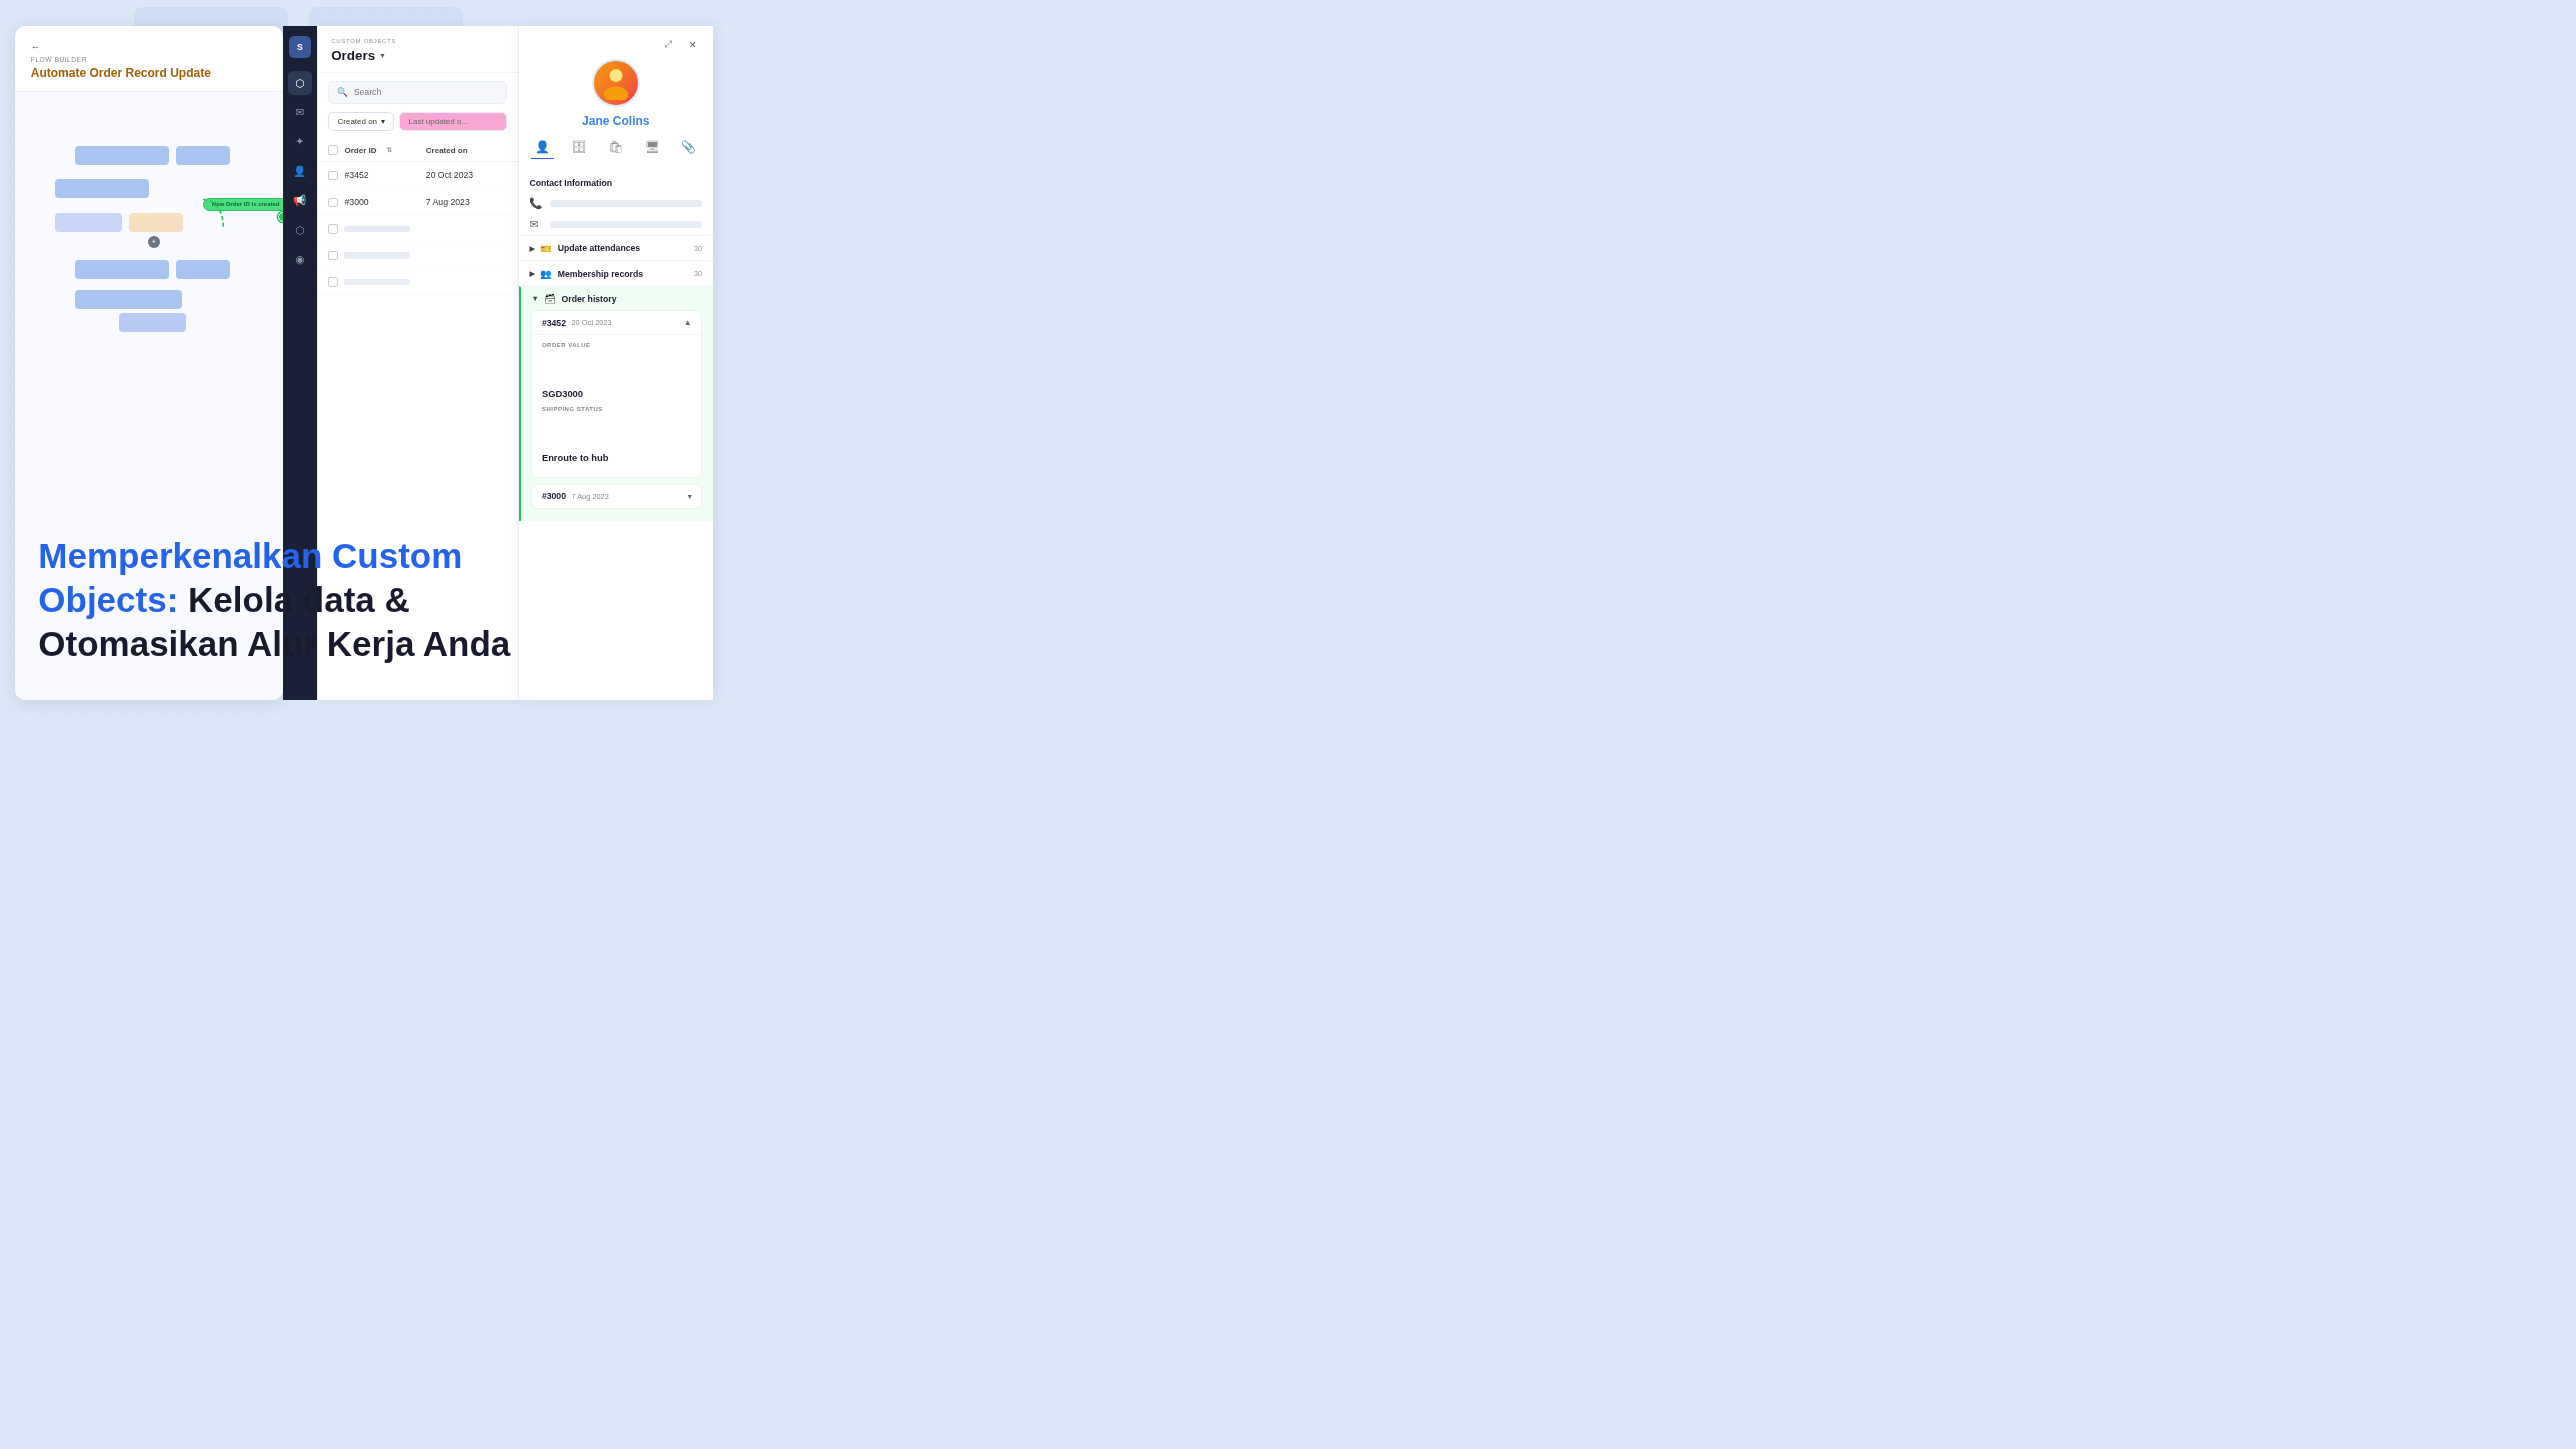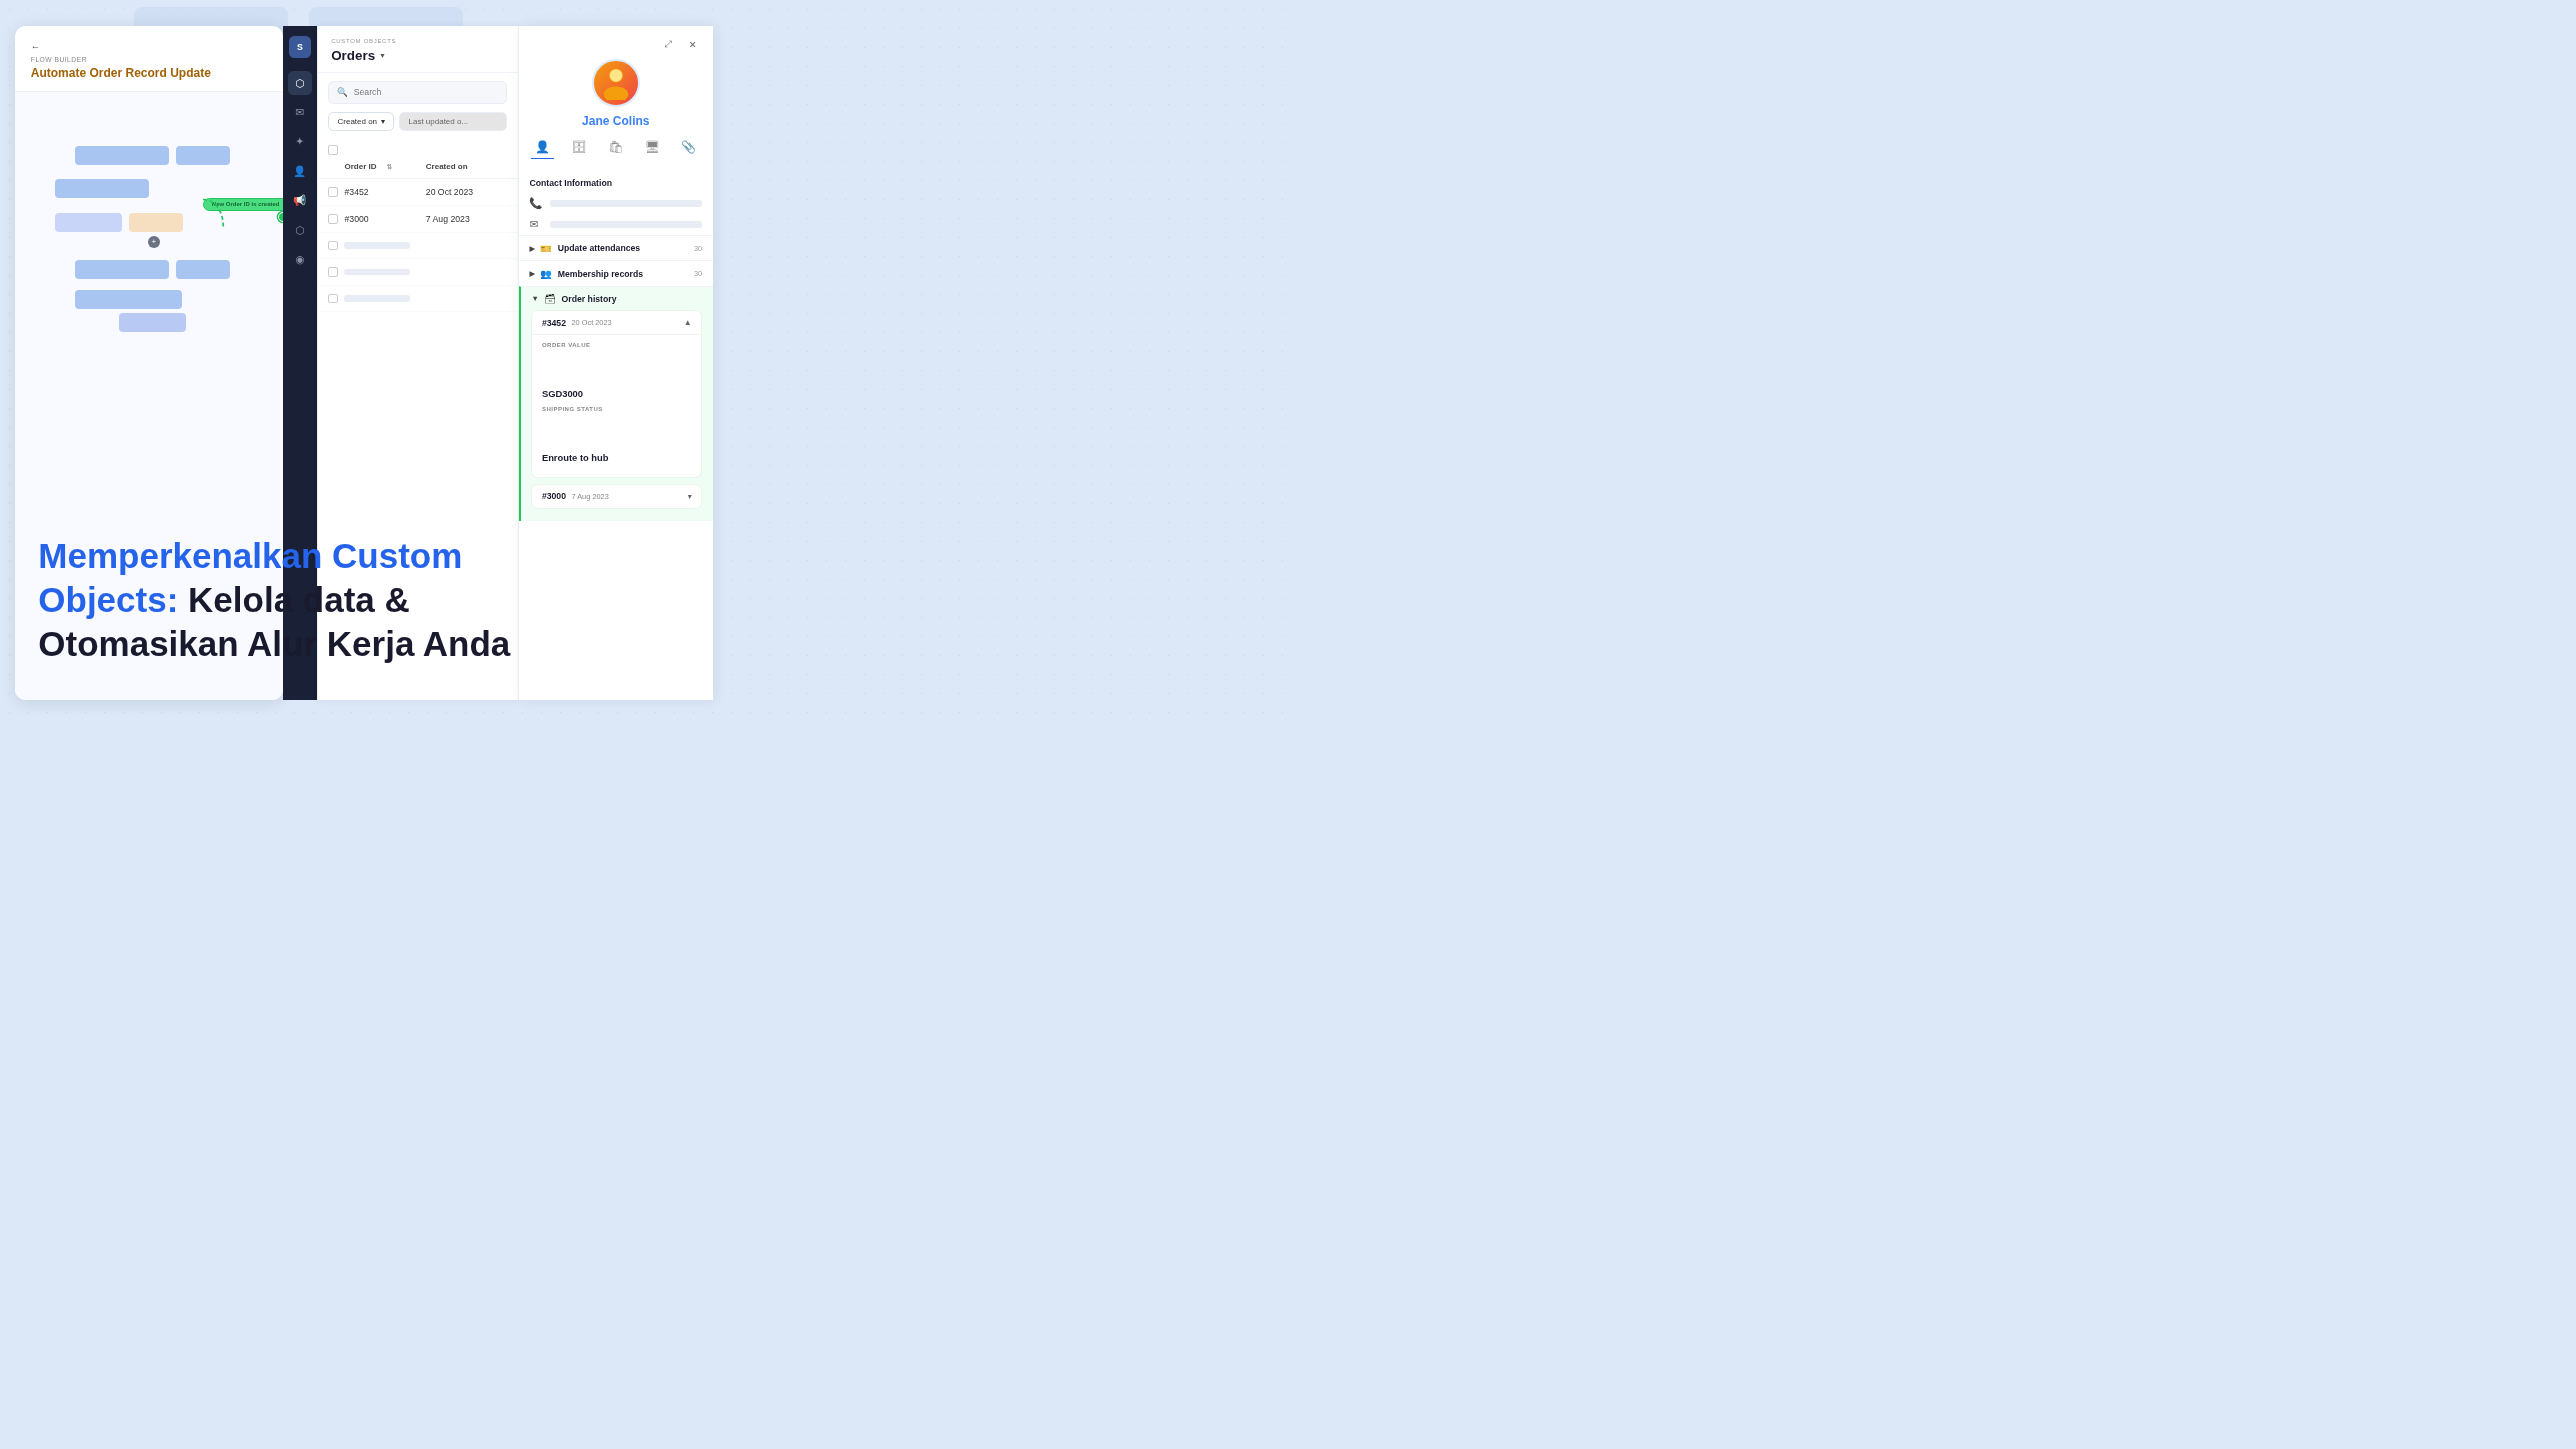--- a/index.html
+++ b/index.html
@@ -287,21 +287,21 @@
       background: white;
       border: 0.7px solid #d8e0ec;
       border-radius: 5.4px;
       padding: 4px 8px;
       font-size: 8px;
       color: #333;
       cursor: pointer;
     }
 
     .filter-btn-secondary {
-      background: #e5e5e5;
+      background: #f9a8d4;
       border: 0.7px solid #e8edf5;
       border-radius: 5.4px;
       padding: 4px 8px;
       font-size: 8px;
       color: #666;
       flex: 1;
     }
 
     
     .table-container {
@@ -317,21 +317,20 @@
       background: white;
     }
 
     .th {
       font-size: 8px;
       font-weight: 600;
       color: #444;
       display: flex;
       align-items: center;
       gap: 10px;
-      margin-top: 17px;
     }
 
     .table-row {
       display: grid;
       grid-template-columns: 16px 1fr 1fr;
       padding: 8px 10.7px;
       border-bottom: 0.7px solid #f8fafc;
       align-items: center;
     }
 

